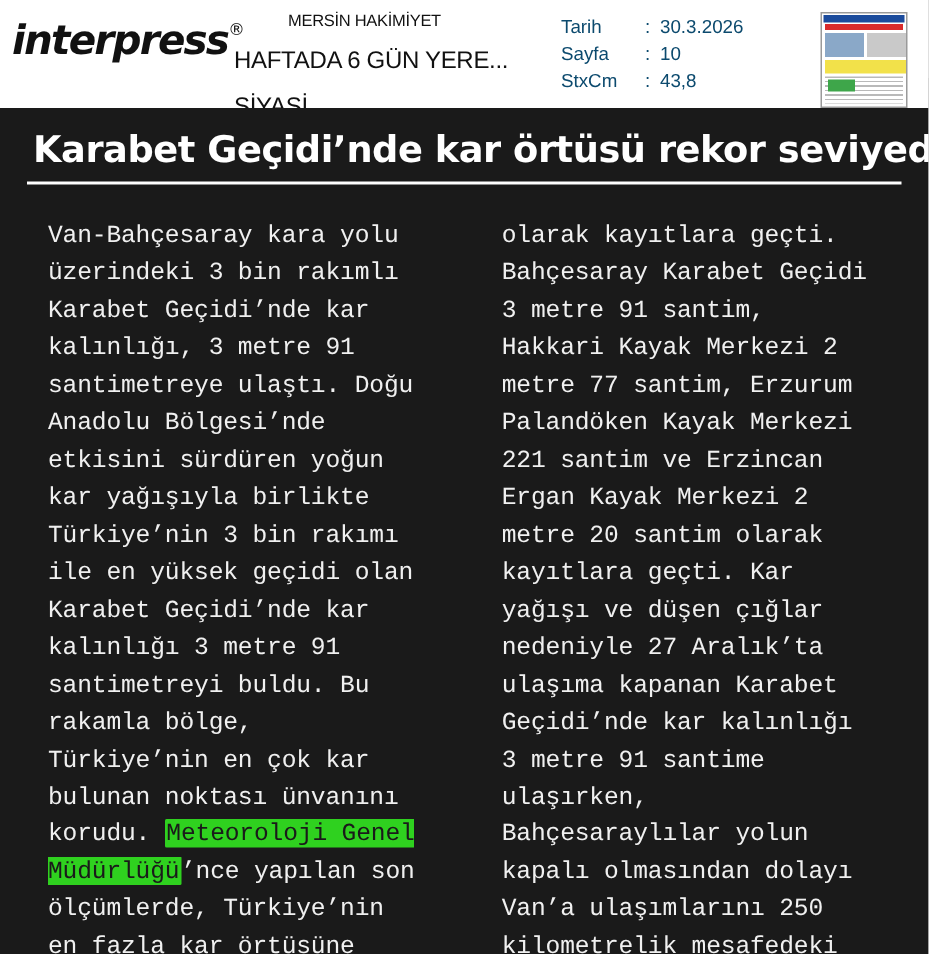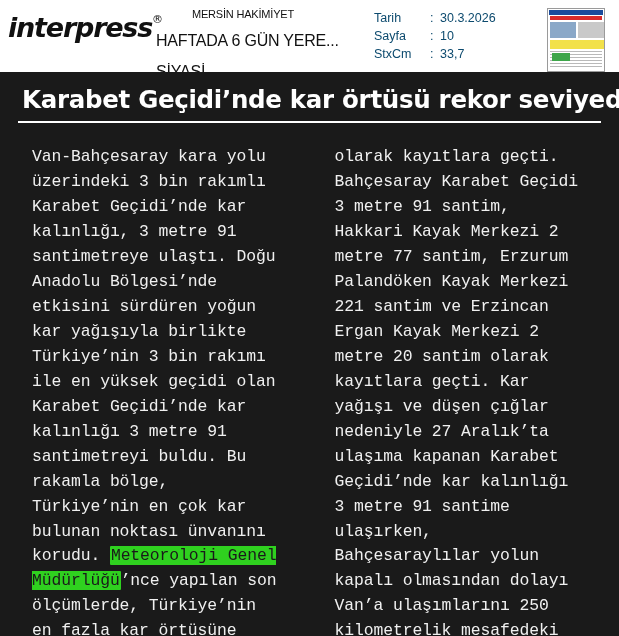--- a/index.html
+++ b/index.html
@@ -225,21 +225,21 @@
         <span class="meta-value">30.3.2026</span>
       </div>
       <div class="meta-row">
         <span class="meta-label">Sayfa</span>
         <span class="meta-colon">:</span>
         <span class="meta-value">10</span>
       </div>
       <div class="meta-row">
         <span class="meta-label">StxCm</span>
         <span class="meta-colon">:</span>
-        <span class="meta-value">33,7</span>
+        <span class="meta-value">43,8</span>
       </div>
     </div>
 
     <div class="thumb-block">
       <div class="thumb">
         <div class="t-band"></div>
         <div class="t-title"></div>
         <div class="t-img"></div>
         <div class="t-img2"></div>
         <div class="t-yellow"></div>

